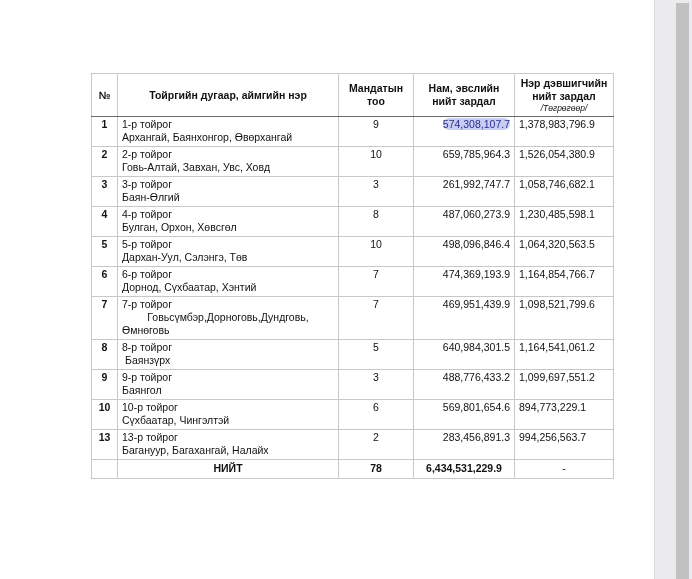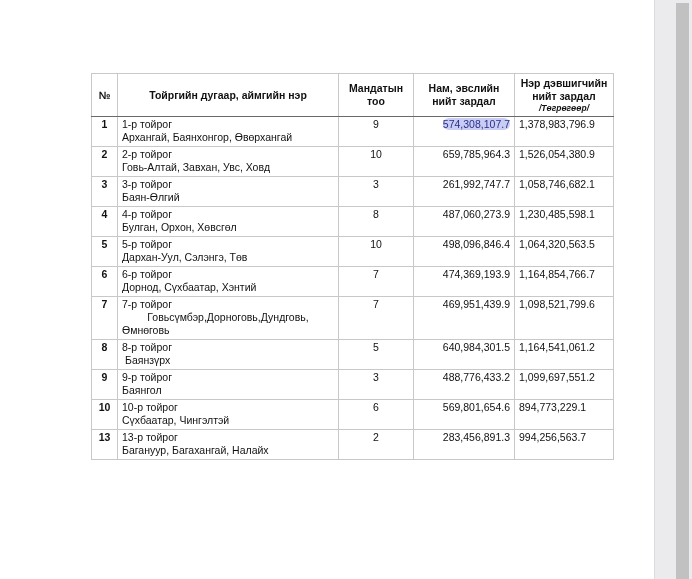--- a/index.html
+++ b/index.html
@@ -28,21 +28,21 @@
   table.results td, table.results th {
     border: 1px solid #c8c8c8;
     padding: 0 4px;
     vertical-align: top;
   }
   table.results th {
     font-weight: bold; text-align: center; vertical-align: middle;
     height: 42px; padding: 0 3px;
     border-bottom: 1px solid #6a6a6a;
   }
-  th .sub { display: block; font-weight: bold; font-style: italic; font-size: 8.5px; line-height: 10px; }
+  th .sub { display: block; font-weight: normal; font-style: italic; font-size: 8.5px; line-height: 10px; }
   col.c-no { width: 26px; }
   col.c-name { width: 221px; }
   col.c-mand { width: 75px; }
   col.c-party { width: 101px; }
   col.c-cand { width: 99px; }
   td.no { font-weight: bold; text-align: center; }
   td.num { text-align: center; }
   td.right { text-align: right; padding-right: 10px; }
   td.cand { text-align: left; }
   .dist-line { display: block; }
@@ -192,18 +192,25 @@
       <tr class="row">
         <td class="no">13</td>
         <td>
             <span class="dist-line">13-р тойрог</span>
             <span class="dist-line">Багануур, Багахангай, Налайх</span>
           </td>
         <td class="num">2</td>
         <td class="right">283,456,891.3</td>
         <td class="cand">994,256,563.7</td>
       </tr>
+      <tr class="total">
+        <td></td>
+        <td>НИЙТ</td>
+        <td>78</td>
+        <td>6,434,531,229.9</td>
+        <td style="font-weight:normal">-</td>
+      </tr>
     </tbody>
   </table>
 </div>
 
 <div class="side-panel"></div>
 <div class="scrollbar-track"></div>
 
 </body></html>

